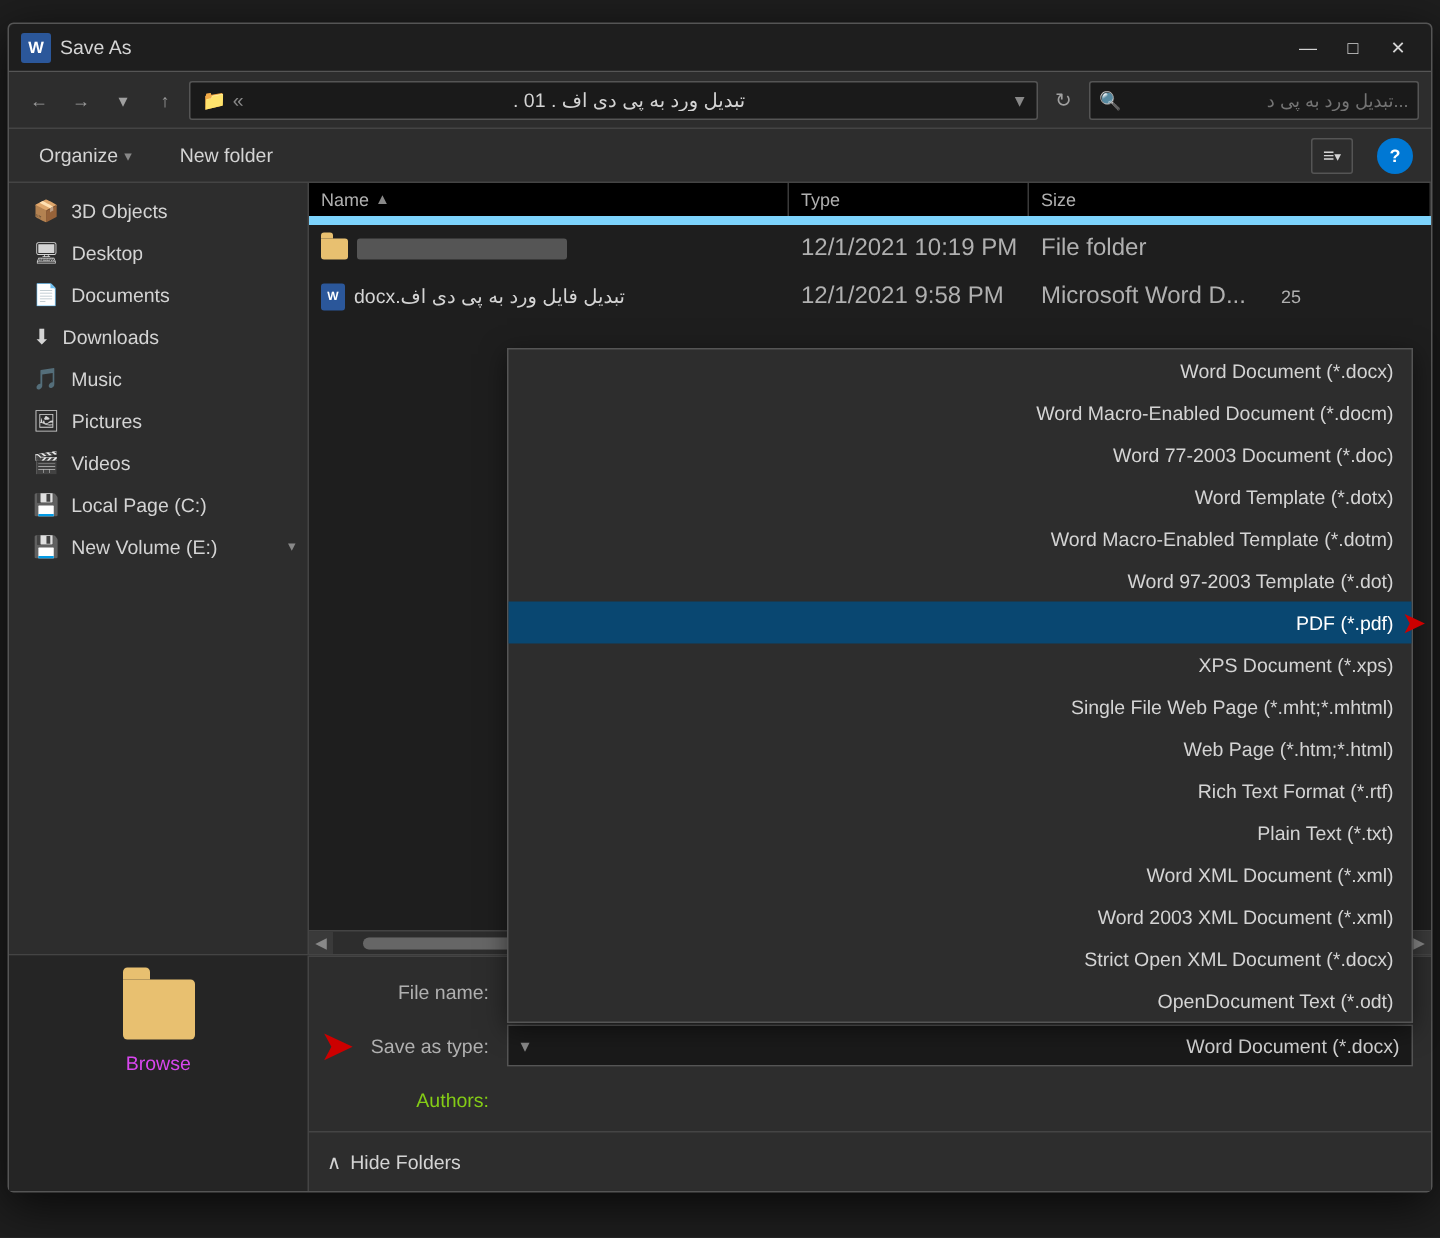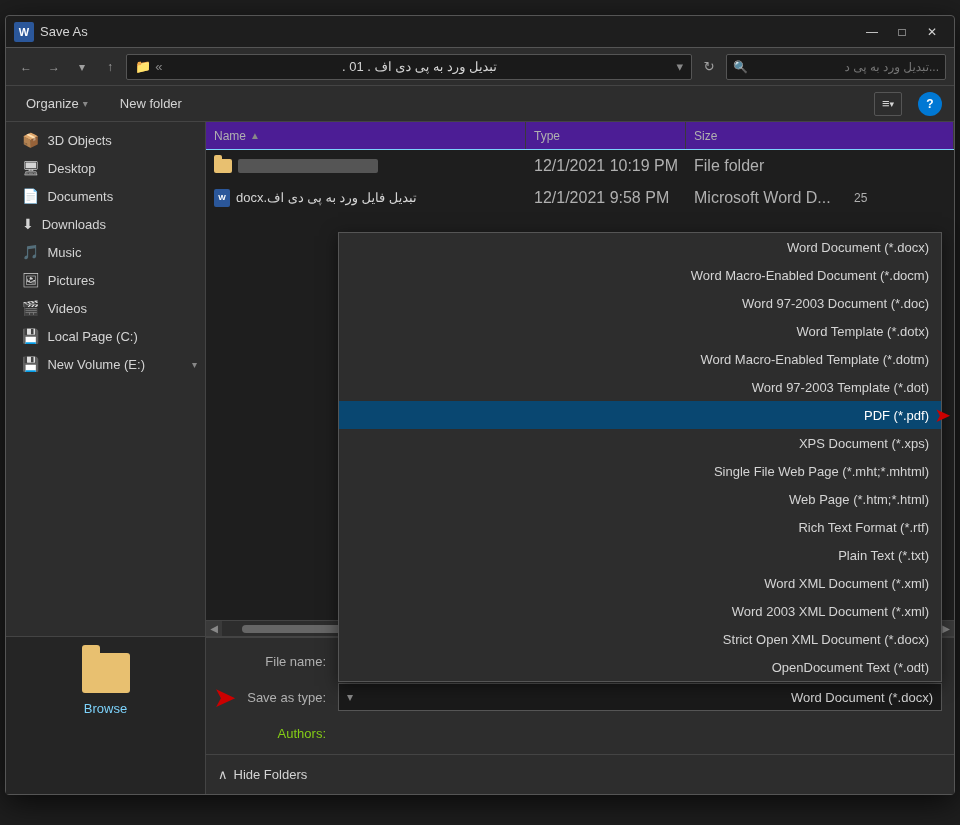--- a/index.html
+++ b/index.html
@@ -250,24 +250,24 @@
     
     .file-area {
       flex: 1;
       background: #1e1e1e;
       overflow: hidden;
       display: flex;
       flex-direction: column;
     }
     .file-header {
       height: 28px;
-      background: #4c1d95;
-      display: flex;
-      align-items: center;
-      border-bottom: 1px solid #7dd3fc;
+      background: #000000;
+      display: flex;
+      align-items: center;
+      border-bottom: 6px solid #7dd3fc;
       flex-shrink: 0;
       text-align: right;
     }
     .file-col-header {
       padding: 0 8px;
       font-size: 12px;
       color: #b0b0b0;
       cursor: pointer;
       display: flex;
       align-items: center;
@@ -483,21 +483,21 @@
       top: -8px;
       left: 0;
       width: 18px;
       height: 8px;
       background: #e8c070;
       border-radius: 3px 3px 0 0;
     }
     .browse-btn {
       background: transparent;
       border: none;
-      color: #7dd3fc;
+      color: #d946ef;
       cursor: pointer;
       font-size: 13px;
       text-align: left;
     }
 
     
     .dropdown-container {
       position: relative;
     }
 
@@ -707,21 +707,21 @@
             <span class="form-input-arrow">▾</span>
 
             <div class="dropdown-overlay" style="bottom:28px;left:-1px;right:-1px;">
               <div class="dropdown-item">
                   <span>Word Document (*.docx)</span>
                 </div>
               <div class="dropdown-item">
                   <span>Word Macro-Enabled Document (*.docm)</span>
                 </div>
               <div class="dropdown-item">
-                  <span>Word 97-2003 Document (*.doc)</span>
+                  <span>Word 77-2003 Document (*.doc)</span>
                 </div>
               <div class="dropdown-item">
                   <span>Word Template (*.dotx)</span>
                 </div>
               <div class="dropdown-item">
                   <span>Word Macro-Enabled Template (*.dotm)</span>
                 </div>
               <div class="dropdown-item">
                   <span>Word 97-2003 Template (*.dot)</span>
                 </div>

